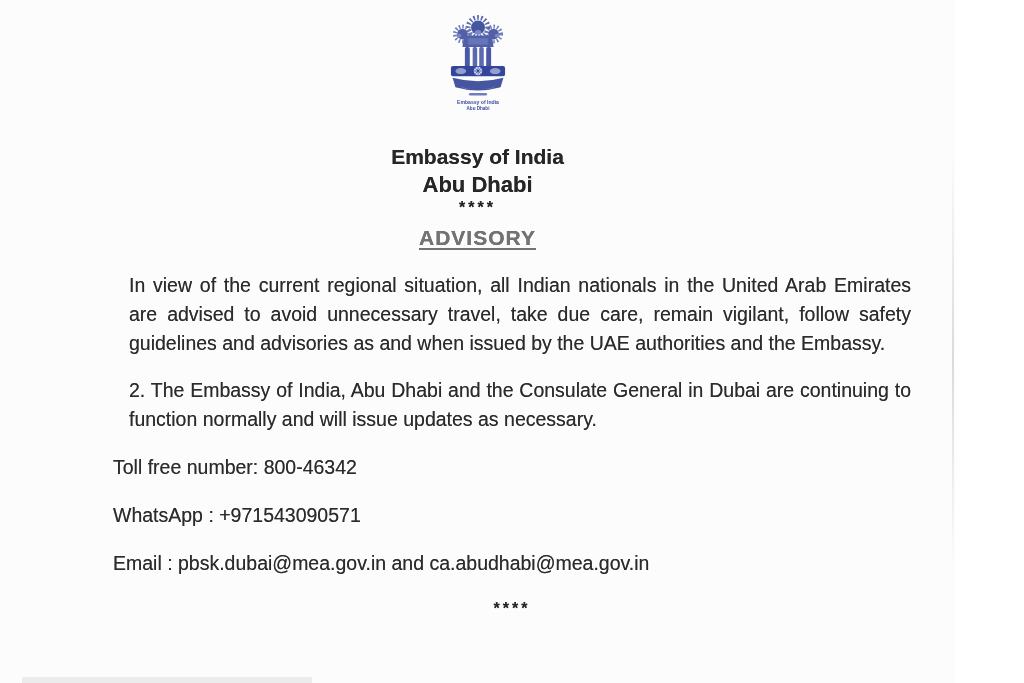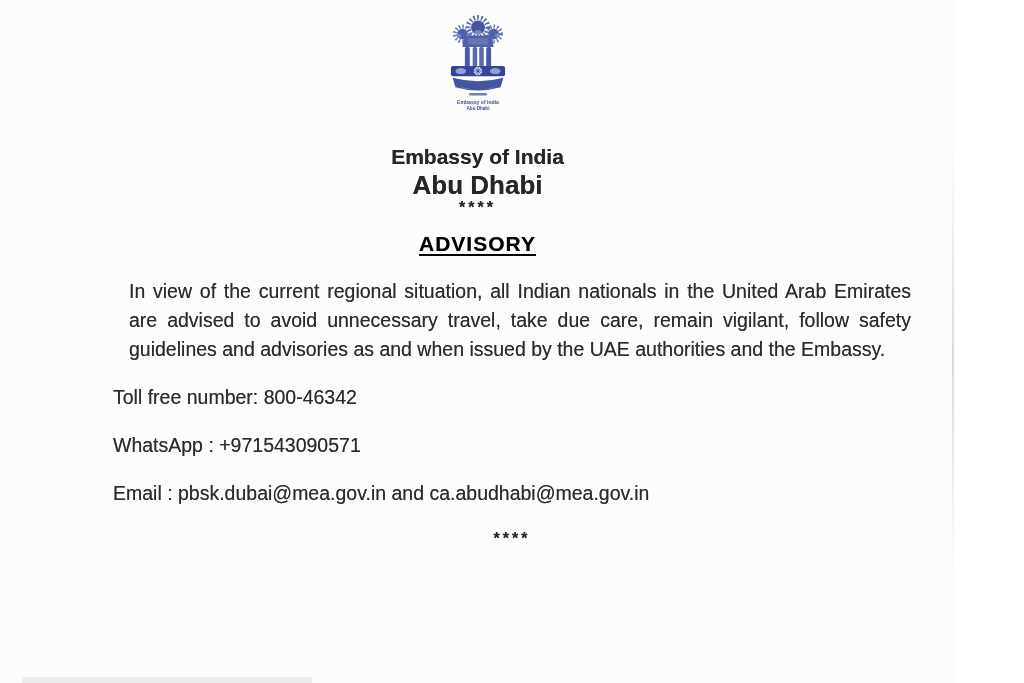--- a/index.html
+++ b/index.html
@@ -26,41 +26,41 @@
     text-shadow: 0 0 0.6px rgba(35,35,35,0.75);
   }
   .embassy-name {
     font-size: 21px;
     font-weight: bold;
     line-height: 28px;
     color: #262626;
     margin: 0;
   }
   .embassy-city {
-    font-size: 26px;
+    font-size: 22px;
     font-weight: bold;
     line-height: 28px;
     color: #262626;
     margin: 0;
   }
   .stars {
     font-size: 16px;
     font-weight: bold;
     letter-spacing: 3px;
     line-height: 18px;
     color: #262626;
     margin: 0;
   }
   .advisory-title {
     display: inline-block;
     font-size: 21px;
     font-weight: bold;
     letter-spacing: 1px;
-    color: #000000;
-    margin-top: 15px;
+    color: #737373;
+    margin-top: 9px;
     text-decoration: underline;
     text-decoration-thickness: 2px;
     text-underline-offset: 3px;
   }
 
   .content {
     width: 798px;
     margin-left: 113px;
     font-size: 19.5px;
     line-height: 29px;
@@ -157,20 +157,21 @@
 
     <div class="header-block">
       <div class="embassy-name">Embassy of India</div>
       <div class="embassy-city">Abu Dhabi</div>
       <div class="stars">****</div>
       <span class="advisory-title">ADVISORY</span>
     </div>
 
     <div class="content">
       <p class="para first">In view of the current regional situation, all Indian nationals in the United Arab Emirates are advised to avoid unnecessary travel, take due care, remain vigilant, follow safety guidelines and advisories as and when issued by the UAE authorities and the Embassy.</p>
+      <p class="para">2. The Embassy of India, Abu Dhabi and the Consulate General in Dubai are continuing to function normally and will issue updates as necessary.</p>
 
       <p class="contact-line">Toll free number: 800-46342</p>
       <p class="contact-line">WhatsApp : +971543090571</p>
       <p class="contact-line">Email : pbsk.dubai@mea.gov.in and ca.abudhabi@mea.gov.in</p>
 
       <p class="footer-stars">****</p>
     </div>
 
   </div>
 

